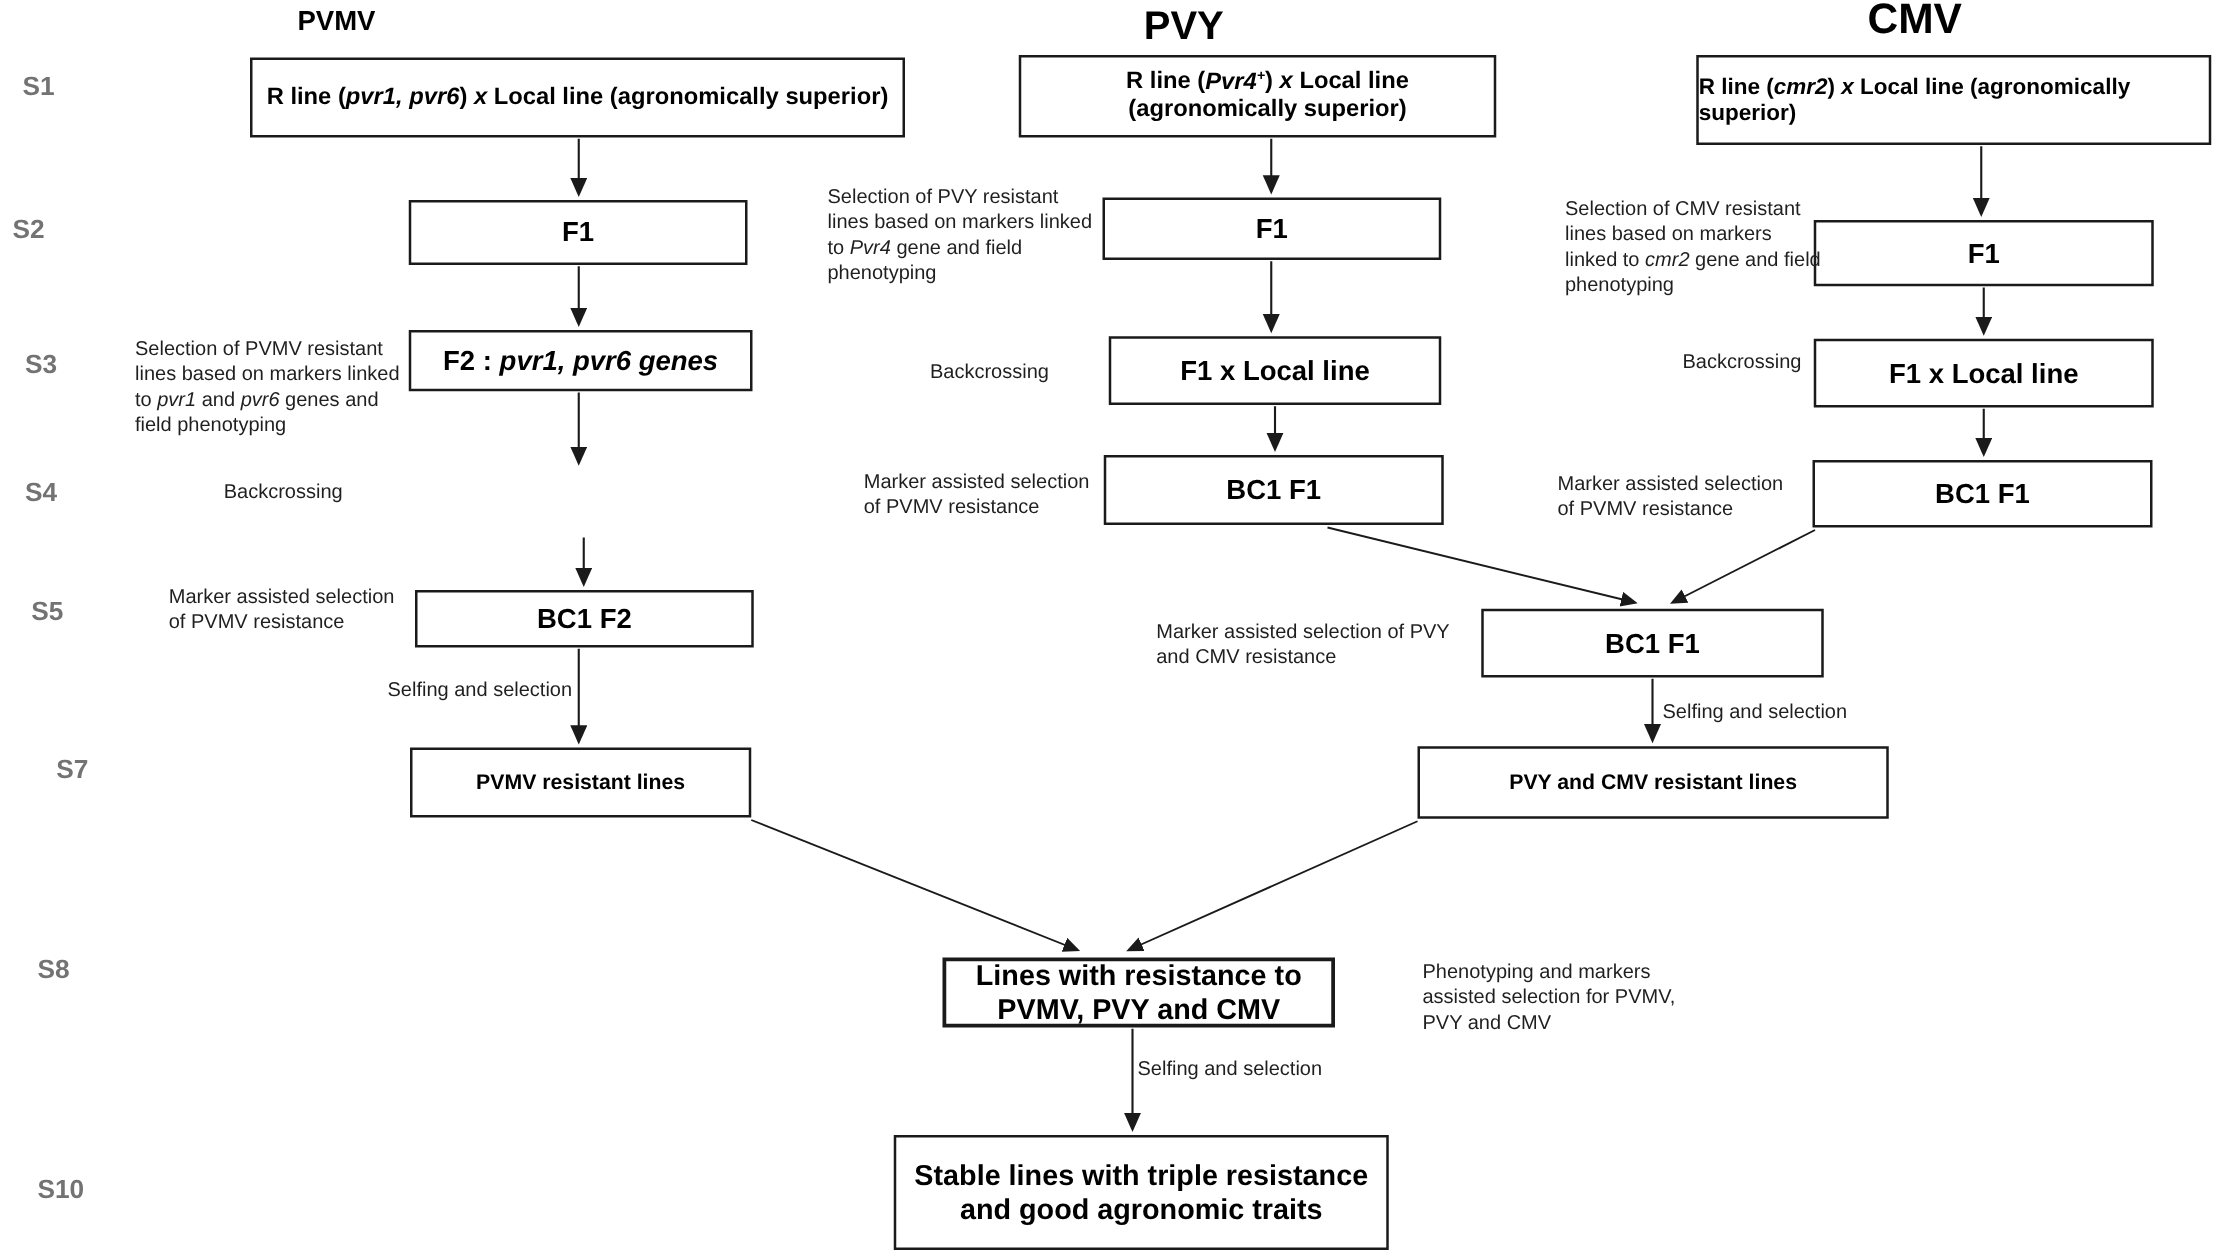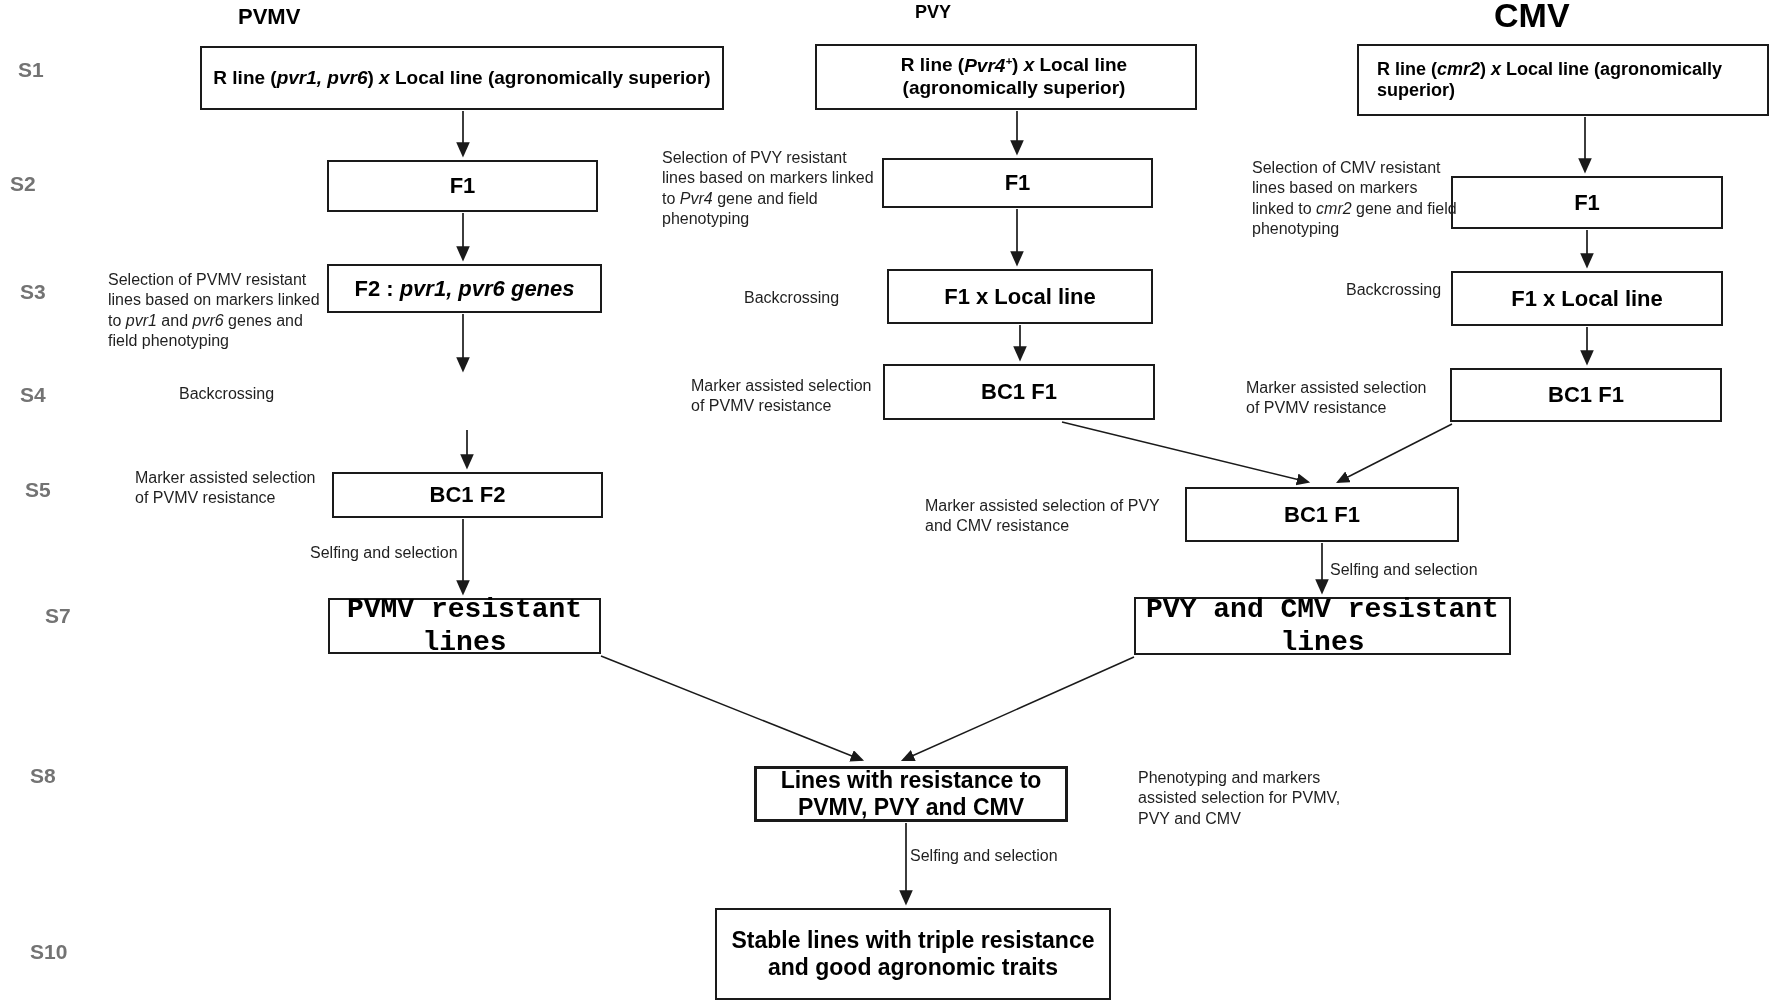--- a/index.html
+++ b/index.html
@@ -9,41 +9,41 @@
   }
   .abs{position:absolute;}
   .stage{font-weight:bold;font-size:21px;color:#737373;}
   .colhead{font-weight:bold;color:#000;white-space:nowrap;}
   .box{
     position:absolute;background:#ffffff;border:2px solid #1a1a1a;
     display:flex;align-items:center;justify-content:center;text-align:center;
     font-weight:bold;box-sizing:border-box;line-height:1.18;padding:2px 8px;
   }
   .box-s1{font-size:19px;}
-  .box-s1-left{justify-content:center;text-align:left;font-size:18px;padding:4px 18px;}
+  .box-s1-left{justify-content:center;text-align:left;font-size:18px;padding:4px 0;}
   .box-mid{font-size:22px;}
-  .box-big{font-size:28px;font-family:Liberation Mono, monospace;}
+  .box-big{font-size:17px;}
   .box-heavy{border-width:3px;font-size:23px;}
   .box-stable{font-size:23px;}
   .ann{
     position:absolute;font-size:16px;font-weight:normal;color:#1f1f1f;
     line-height:1.28;text-align:left;
   }
   .ann i{font-style:italic;}
   .box i{font-style:italic;}
   svg.arrows{position:absolute;left:0;top:0;pointer-events:none;}
   sup{font-size:0.6em;vertical-align:super;}
 </style>
 </head>
 <body>
 
 <div id="canvas">
 
   <div class="abs colhead" style="left:238px;top:4px;font-size:22px;">PVMV</div>
-  <div class="abs colhead" style="left:915px;top:2px;font-size:18px;text-align:right;">PVY</div>
+  <div class="abs colhead" style="left:915px;top:2px;font-size:32px;text-align:right;">PVY</div>
   <div class="abs colhead" style="left:1494px;top:-4px;font-size:34px;">CMV</div>
 
   <div class="abs stage" style="left:18px;top:58px;">S1</div>
   <div class="abs stage" style="left:10px;top:172px;">S2</div>
   <div class="abs stage" style="left:20px;top:280px;">S3</div>
   <div class="abs stage" style="left:20px;top:383px;">S4</div>
   <div class="abs stage" style="left:25px;top:478px;">S5</div>
   <div class="abs stage" style="left:45px;top:604px;">S7</div>
   <div class="abs stage" style="left:30px;top:764px;">S8</div>
   <div class="abs stage" style="left:30px;top:940px;">S10</div>

